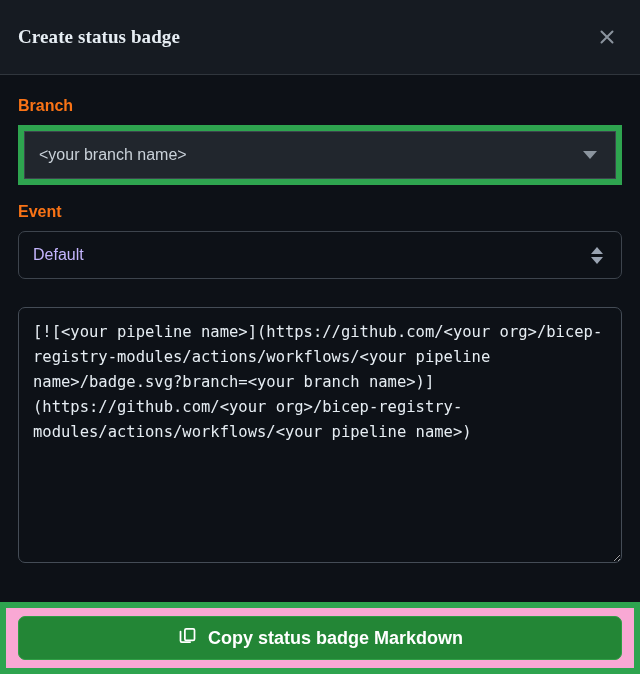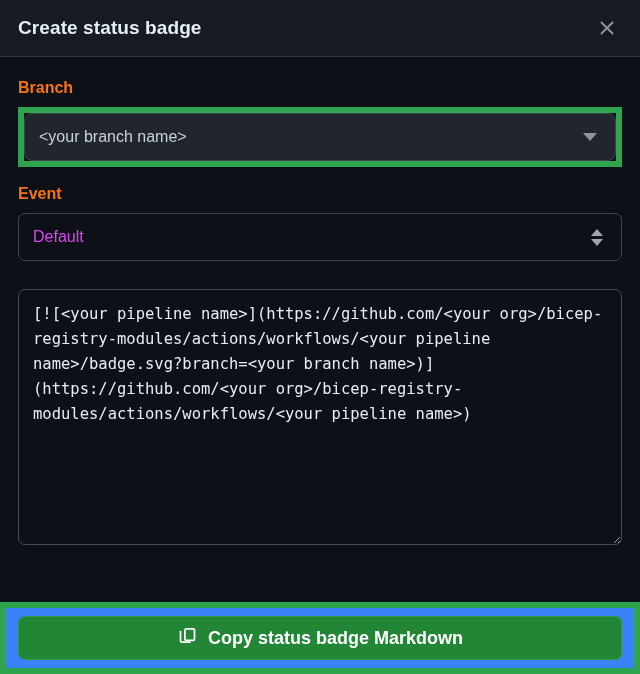--- a/index.html
+++ b/index.html
@@ -11,28 +11,29 @@
     height: 674px;
     background: #0d1117;
     font-family: "Liberation Sans", sans-serif;
     color: #e6edf3;
     overflow: hidden;
     position: relative;
   }
 
   
   .dialog-header {
-    height: 57px;
+    height: 75px;
     background: #161b22;
     border-bottom: 1px solid #30363d;
     display: flex;
     align-items: center;
     justify-content: space-between;
     padding: 0 18px 0 18px;
     box-sizing: border-box;
+    font-family: Liberation Serif, serif;
   }
   .dialog-title {
     font-size: 19px;
     font-weight: 600;
     color: #e6edf3;
     letter-spacing: 0.1px;
   }
   .close-button {
     width: 30px;
     height: 30px;
@@ -77,21 +78,21 @@
     background: #21262d;
     border: 1px solid #3d444d;
     border-radius: 7px;
     display: flex;
     align-items: center;
     padding: 0 14px;
     box-sizing: border-box;
     cursor: pointer;
   }
   .branch-highlight .select-box {
-    border-radius: 8px;
+    border-radius: 0;
     height: 48px;
   }
   .select-value {
     font-size: 16px;
     color: #c9d1d9;
     flex: 1;
     white-space: nowrap;
     overflow: hidden;
     text-overflow: ellipsis;
   }
@@ -103,21 +104,21 @@
     margin-right: 4px;
   }
 
   .event-field { margin-bottom: 28px; }
   .event-select {
     background: #0d1117;
     border: 1px solid #3d444d;
     border-radius: 7px;
     height: 48px;
   }
-  .event-select .select-value { color: #d946ef; }
+  .event-select .select-value { color: #c4b5fd; }
   .stacked-arrows {
     display: flex;
     flex-direction: column;
     align-items: center;
     justify-content: center;
     gap: 3px;
     margin-right: 4px;
   }
   .stacked-arrows .up {
     width: 0; height: 0;
@@ -155,21 +156,21 @@
 
   
   .footer-highlight {
     position: absolute;
     left: 0;
     top: 602px;
     width: 640px;
     height: 72px;
     border: 6px solid #2ea44f;
     box-sizing: border-box;
-    background: #3b82f6;
+    background: #f9a8d4;
     padding: 8px 12px;
   }
   .copy-button {
     width: 100%;
     height: 100%;
     background: #238636;
     border: 1px solid #2f9e45;
     border-radius: 7px;
     color: #ffffff;
     font-family: "Liberation Sans", sans-serif;

